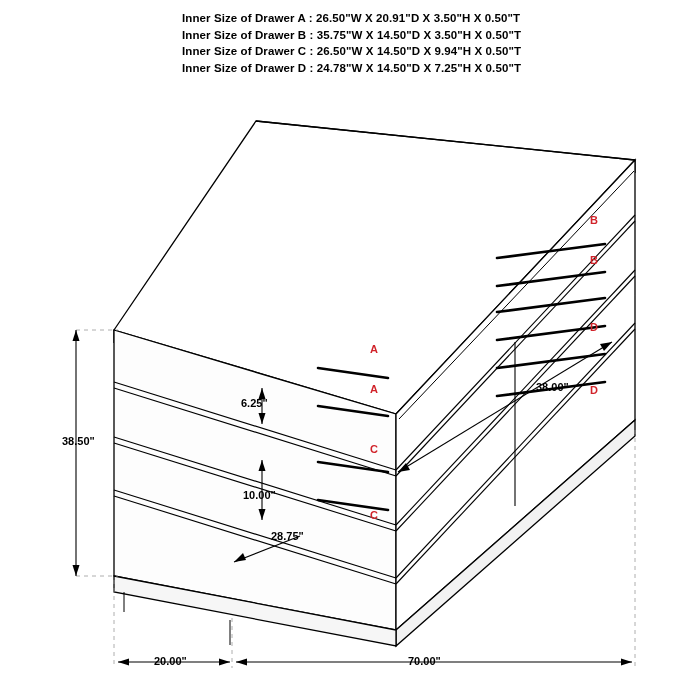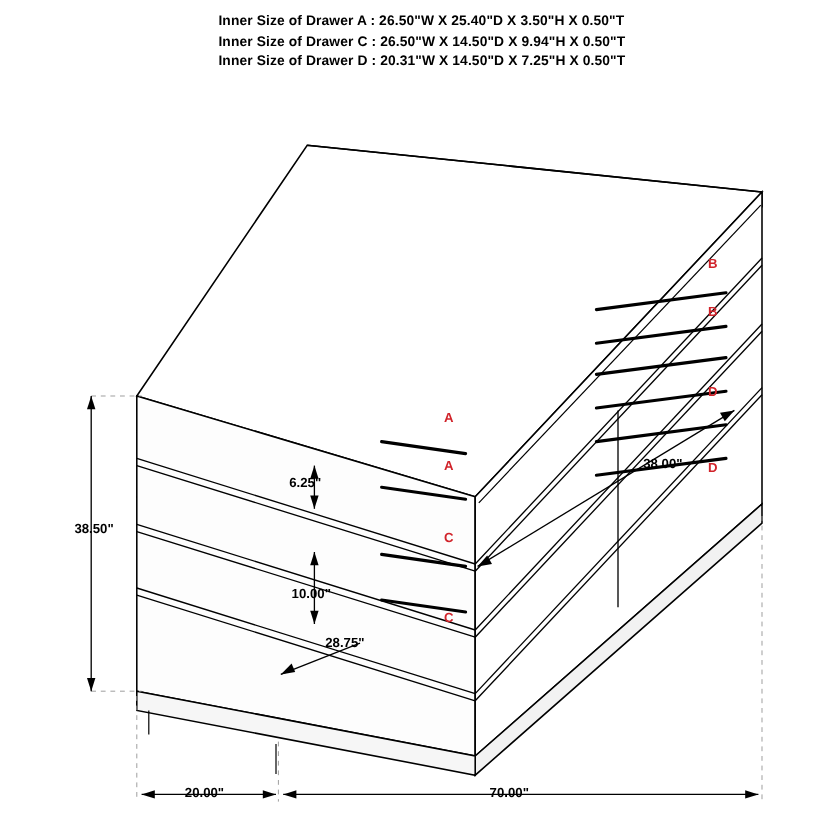--- a/index.html
+++ b/index.html
@@ -56,23 +56,24 @@
     color: #d1232a;
     white-space: nowrap;
   }
 </style>
 </head>
 <body>
 
 <div id="stage">
 
   <div class="spec-block">
-    <div class="spec-line">Inner Size of Drawer A : 26.50"W X 25.40"D X 3.50"H X 0.50"T</div>
+    <div class="spec-line">Inner Size of Drawer A : 26.50"W X 20.91"D X 3.50"H X 0.50"T</div>
+    <div class="spec-line">Inner Size of Drawer B : 35.75"W X 14.50"D X 3.50"H X 0.50"T</div>
     <div class="spec-line">Inner Size of Drawer C : 26.50"W X 14.50"D X 9.94"H X 0.50"T</div>
-    <div class="spec-line">Inner Size of Drawer D : 20.31"W X 14.50"D X 7.25"H X 0.50"T</div>
+    <div class="spec-line">Inner Size of Drawer D : 24.78"W X 14.50"D X 7.25"H X 0.50"T</div>
   </div>
 
   <svg class="draw" viewBox="0 0 700 700">
     <g fill="none" stroke="#000000" stroke-width="1.3" stroke-linejoin="miter" stroke-linecap="butt">
 
       <polygon points="114,330 256,121 635,160 396,414" fill="#ffffff"></polygon>
 
       <polyline points="256,121 635,160"></polyline>
       <polyline points="635,160 635,173"></polyline>
       <polyline points="114,330 114,343"></polyline>

